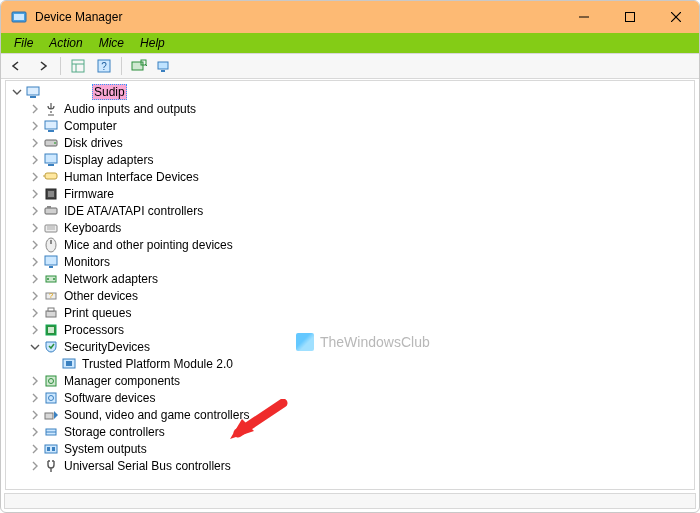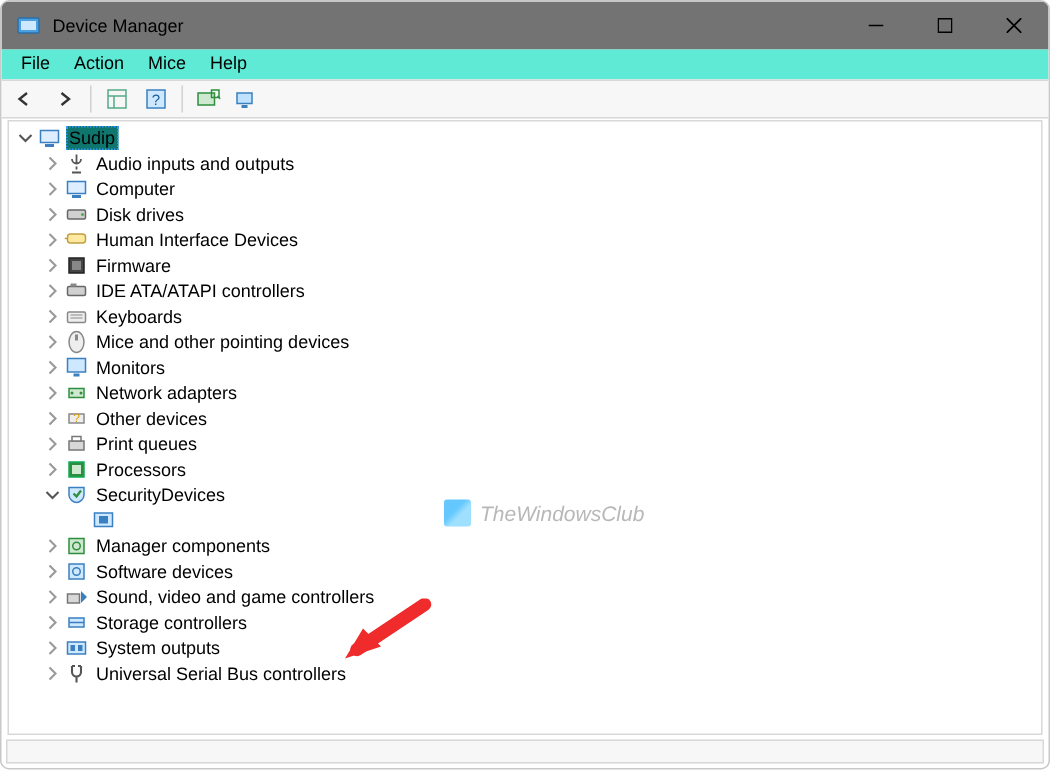--- a/index.html
+++ b/index.html
@@ -13,41 +13,42 @@
     overflow: hidden;
     border: 1px solid #c8c8c8;
     border-radius: 6px;
     position: relative;
   }
   .titlebar {
     height: 32px;
     display: flex;
     align-items: center;
     padding: 0 0 0 10px;
-    background: #737373;
+    background: #fdba74;
   }
   .titlebar .app-icon {
     width: 16px; height: 16px;
     margin-right: 8px;
     display: inline-flex; align-items: center; justify-content: center;
   }
   .titlebar .title { flex: 0 0 auto; font-size: 12px; color: #000; }
   .titlebar .spacer { flex: 1; }
   .winbtn {
     width: 46px; height: 32px;
     display: inline-flex; align-items: center; justify-content: center;
     color: #000;
   }
   .menubar {
     height: 20px;
     padding: 0 6px;
     display: flex;
     gap: 2px;
-    align-items: flex-start;
-    background: #5eead4;
+    align-items: center;
+    background: #84cc16;
+    font-style: italic;
   }
   .menuitem {
     padding: 2px 7px;
     font-size: 12px;
     color: #000;
   }
   .toolbar {
     height: 26px;
     border-top: 1px solid #d8d8d8;
     border-bottom: 1px solid #d8d8d8;
@@ -88,39 +89,38 @@
     flex: 0 0 14px;
   }
   .arrow.blank { visibility: hidden; }
   .nicon {
     width: 16px; height: 16px;
     margin: 0 3px 0 1px;
     display: inline-flex; align-items: center; justify-content: center;
     flex: 0 0 16px;
   }
   .nlabel { font-size: 12px; color: #000; padding: 0 2px; }
-  .nlabel.sel { background: #0f766e; border: 1px dotted #3399ff; padding: 0 1px; }
+  .nlabel.sel { background: #f9a8d4; border: 1px dotted #3399ff; padding: 0 1px; margin-left: 48px; }
   .indent-0 { padding-left: 0px; }
   .indent-1 { padding-left: 18px; align-items: center; }
   .indent-2 { padding-left: 36px; }
   .statusbar {
     position: absolute;
     left: 3px; right: 3px; bottom: 3px;
     height: 16px;
     border: 1px solid #d8d8d8;
     background: #f7f7f7;
   }
   .watermark {
     position: absolute;
     left: 290px; top: 252px;
     display: flex; align-items: center; gap: 6px;
     color: #b8b8b8;
     font-size: 14px;
     pointer-events: none;
-    font-style: italic;
   }
   .wm-box {
     width: 18px; height: 18px;
     background: linear-gradient(135deg,#64c8ff 40%, #a0e0ff 60%);
     border-radius: 2px;
   }
   .red-arrow {
     position: absolute;
     left: 222px; top: 318px;
     pointer-events: none;
@@ -266,20 +266,34 @@
           <span class="nlabel">Disk drives</span>
         </div>
         <div class="node indent-1">
           <span class="arrow">
             <svg width="10" height="10">
               <path d="M3 1 L7 5 L3 9" fill="none" stroke="#999" stroke-width="1.4"></path>
             </svg>
           </span>
           <span class="nicon">
             <svg width="16" height="16">
+              <rect x="2" y="2" width="12" height="9" fill="#cde8ff" stroke="#3a80c0"></rect>
+              <rect x="5" y="12" width="6" height="2" fill="#3a80c0"></rect>
+            </svg>
+          </span>
+          <span class="nlabel">Display adapters</span>
+        </div>
+        <div class="node indent-1">
+          <span class="arrow">
+            <svg width="10" height="10">
+              <path d="M3 1 L7 5 L3 9" fill="none" stroke="#999" stroke-width="1.4"></path>
+            </svg>
+          </span>
+          <span class="nicon">
+            <svg width="16" height="16">
               <rect x="2" y="4" width="12" height="6" rx="2" fill="#ffe8a0" stroke="#c0a040"></rect>
               <line x1="2" y1="7" x2="0" y2="7" stroke="#c0a040"></line>
             </svg>
           </span>
           <span class="nlabel">Human Interface Devices</span>
         </div>
         <div class="node indent-1">
           <span class="arrow">
             <svg width="10" height="10">
               <path d="M3 1 L7 5 L3 9" fill="none" stroke="#999" stroke-width="1.4"></path>
@@ -422,20 +436,21 @@
           <span class="nlabel">SecurityDevices</span>
         </div>
         <div class="node indent-2">
           <span class="arrow blank"></span>
           <span class="nicon">
             <svg width="16" height="16">
               <rect x="2" y="3" width="12" height="9" fill="#cde8ff" stroke="#3a80c0"></rect>
               <rect x="5" y="5" width="6" height="5" fill="#3a80c0"></rect>
             </svg>
           </span>
+          <span class="nlabel">Trusted Platform Module 2.0</span>
         </div>
         <div class="node indent-1">
           <span class="arrow">
             <svg width="10" height="10">
               <path d="M3 1 L7 5 L3 9" fill="none" stroke="#999" stroke-width="1.4"></path>
             </svg>
           </span>
           <span class="nicon">
             <svg width="16" height="16">
               <rect x="3" y="3" width="10" height="10" fill="#cfe8d0" stroke="#2d8f3d"></rect>

